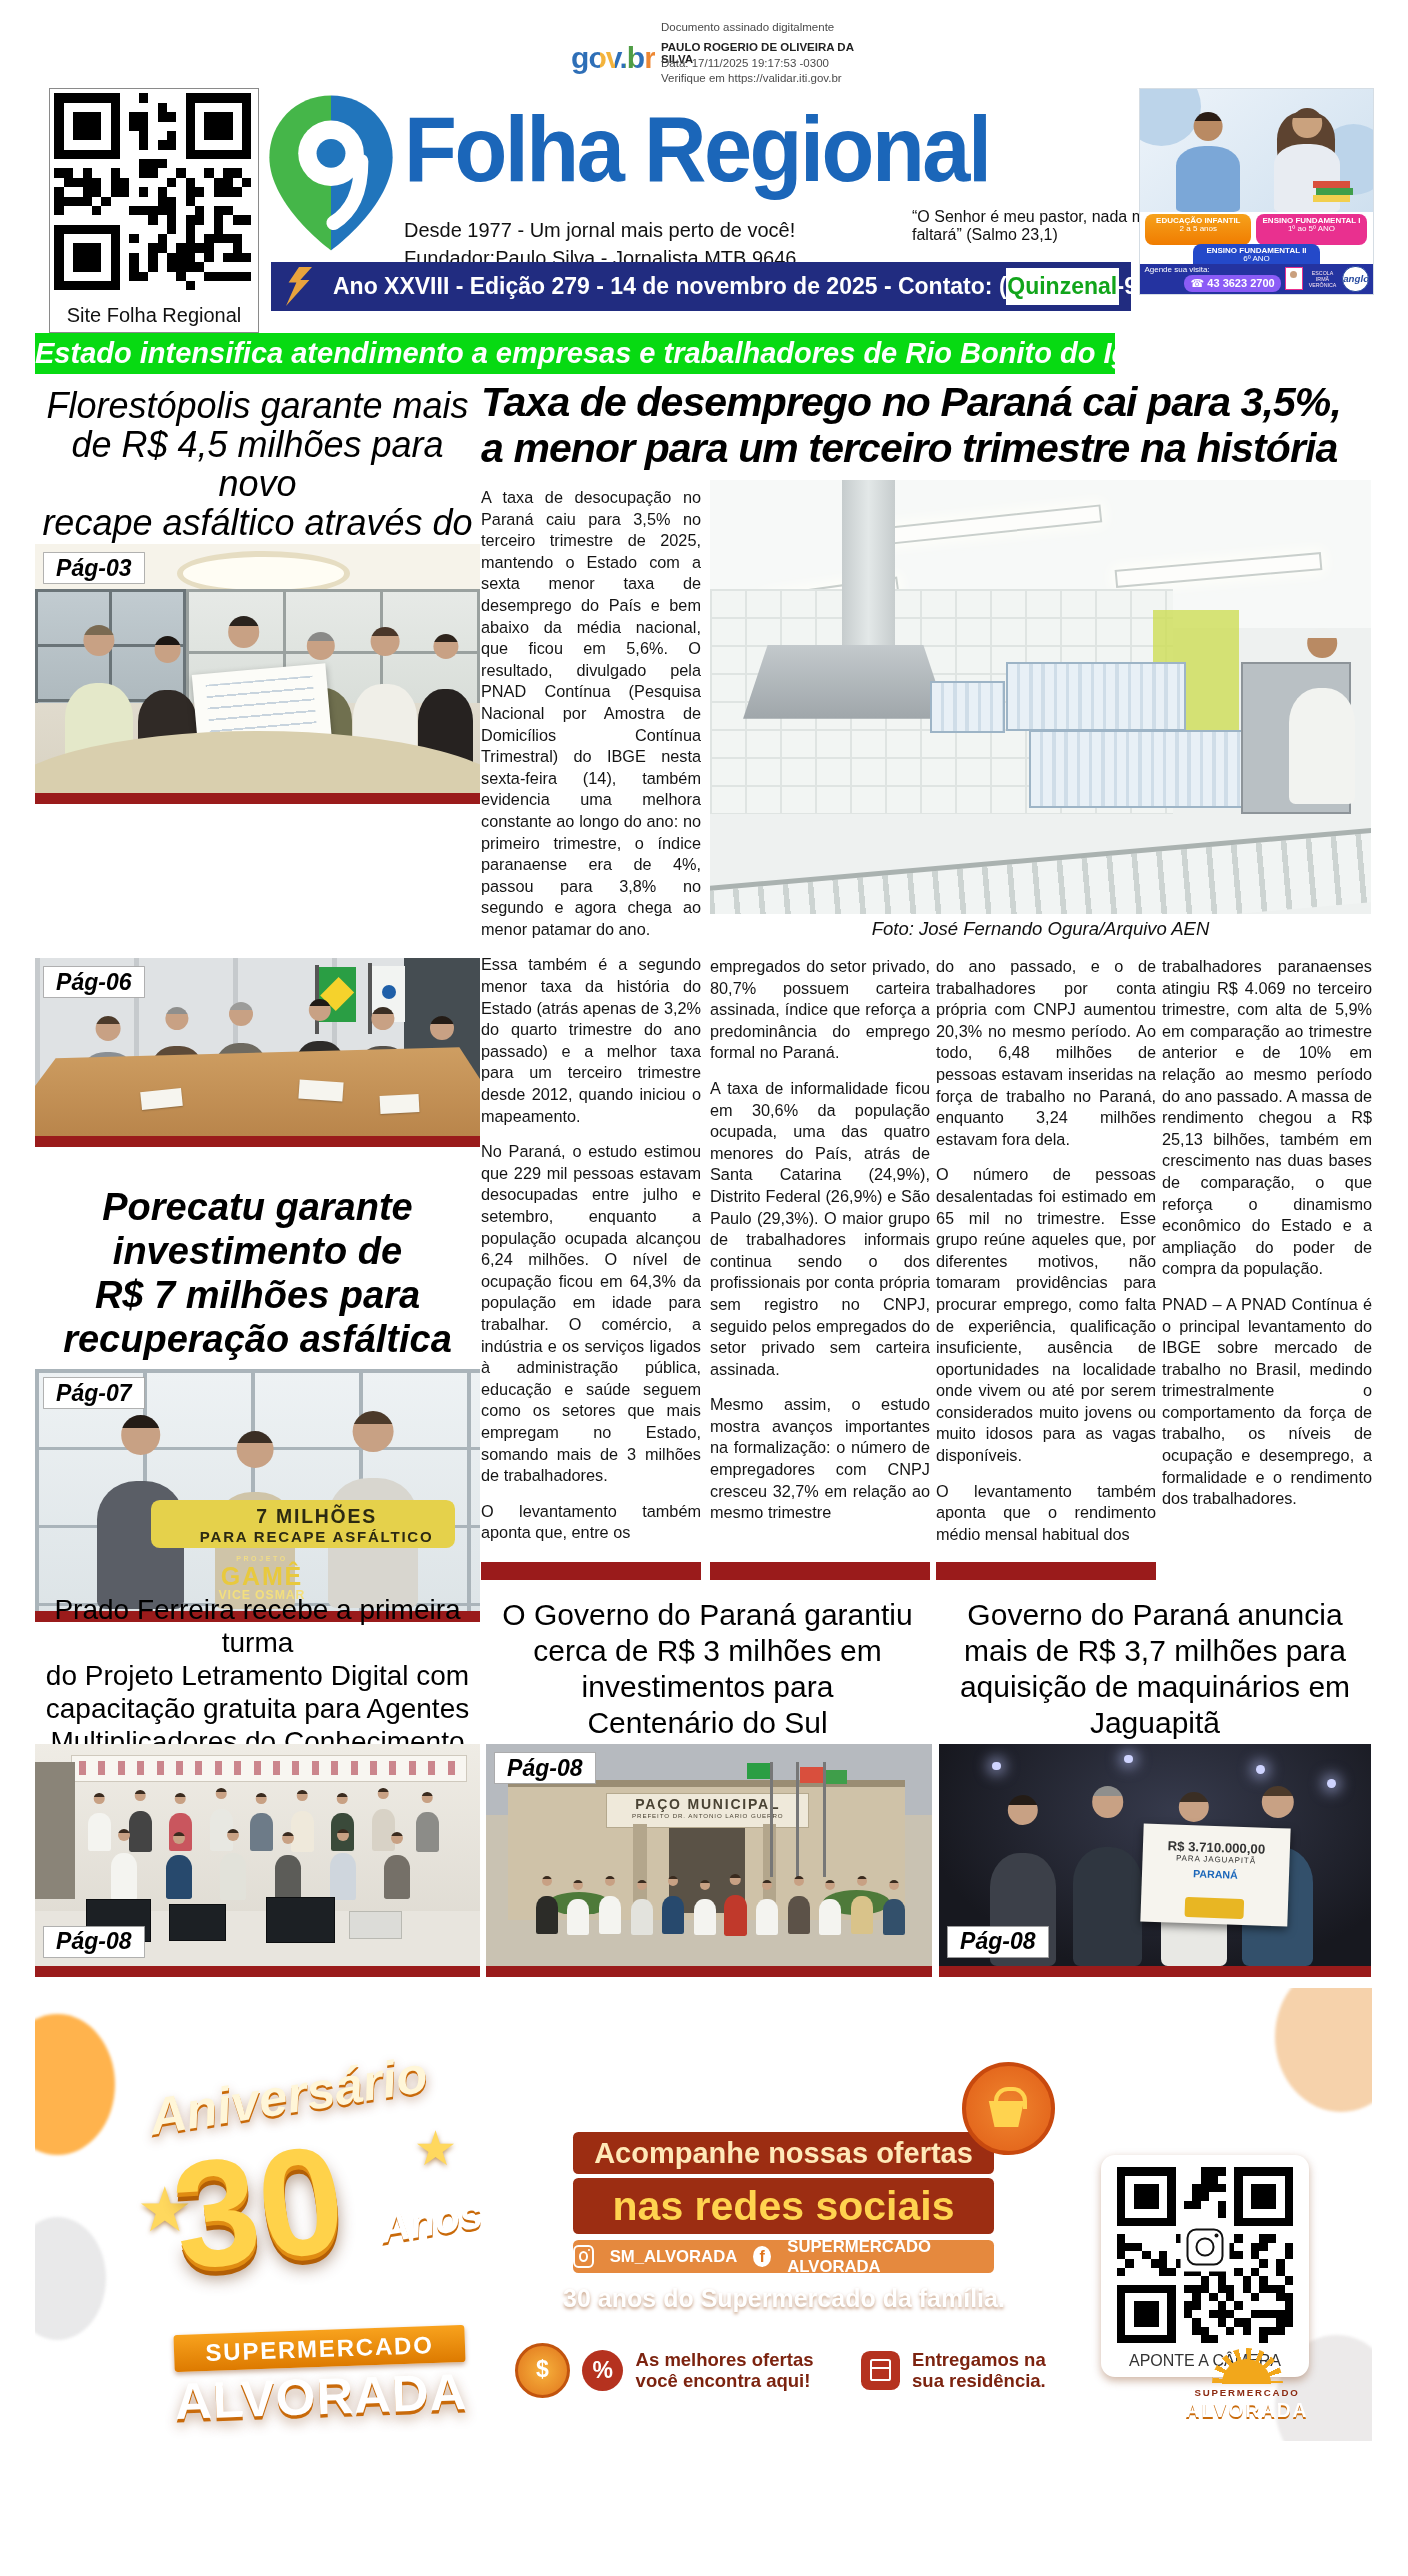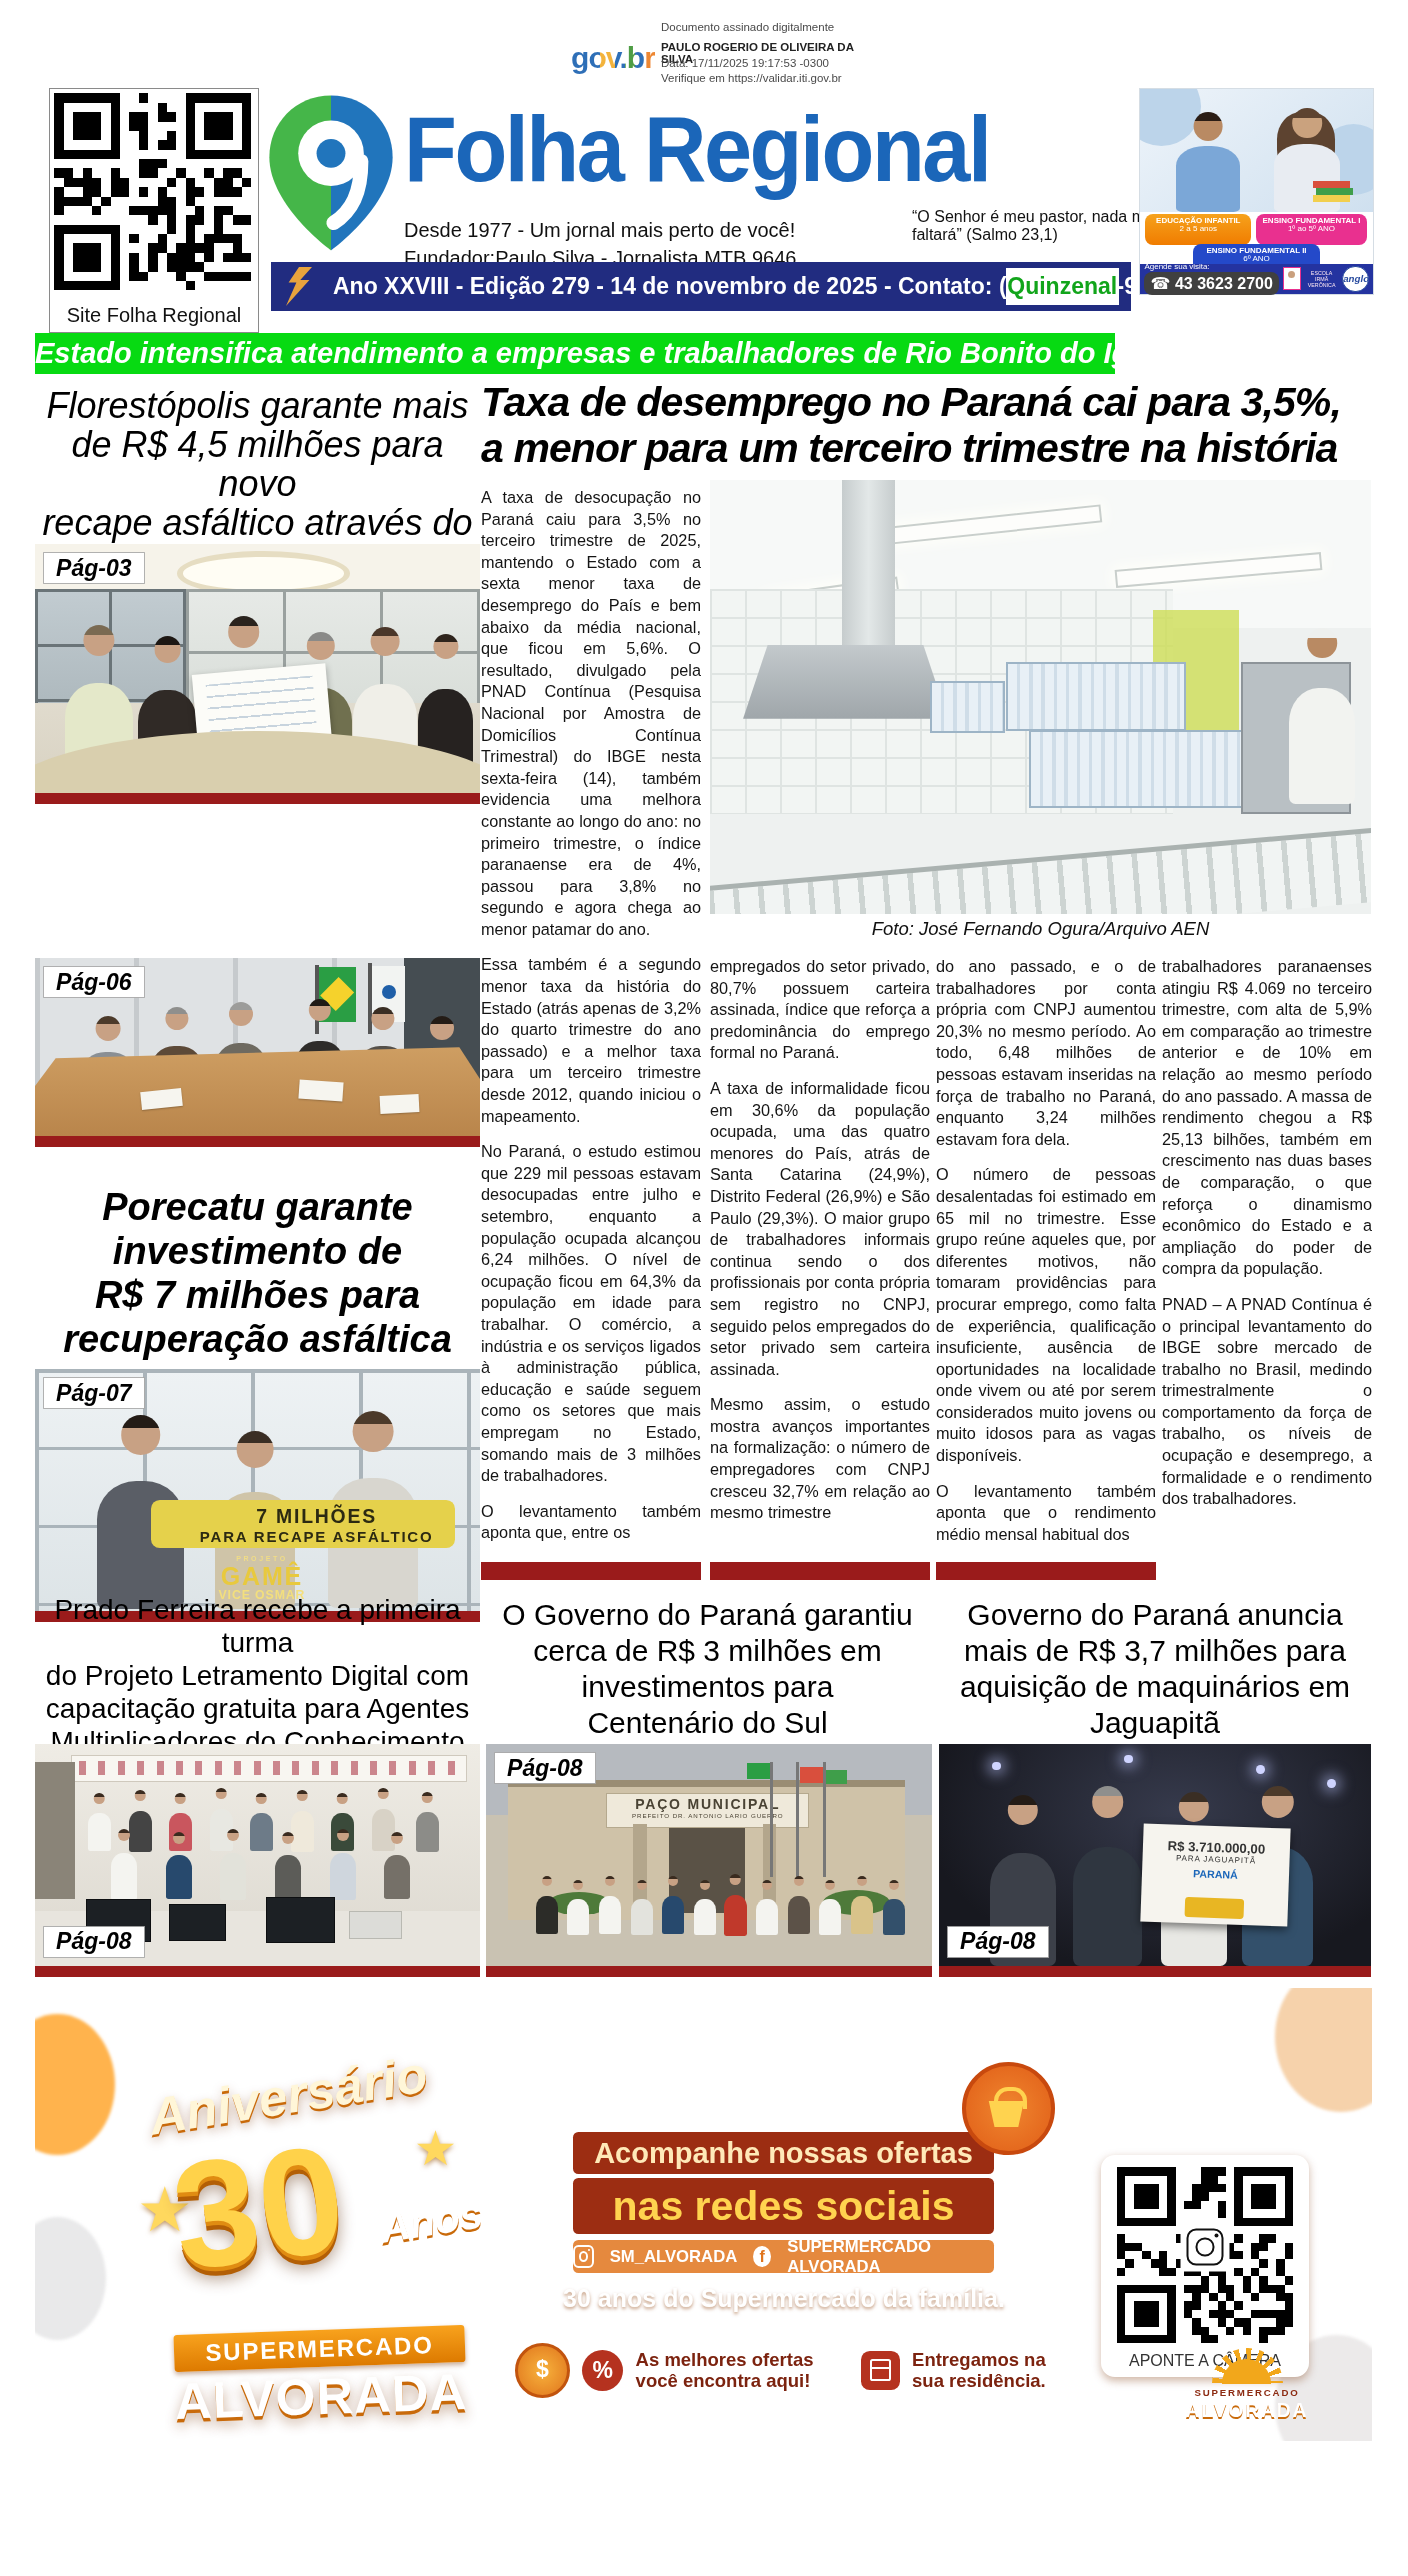--- a/index.html
+++ b/index.html
@@ -38,21 +38,21 @@
   
   .schoolad{position:absolute;left:1139px;top:88px;width:233px;height:205px;background:#fff;border:0.9px solid #d5dde4;}
   .schoolad .photo-area{position:absolute;left:0;top:0;width:100%;height:123px;overflow:hidden;
       background:linear-gradient(140deg,#eef4fa,#cfe0ef);}
   .badge{position:absolute;border-radius:8px;color:#fff;text-align:center;line-height:1.1;padding-top:2.6px;}
   .badge .t{font-size:8px;font-weight:bold;}
   .badge .s{font-size:8px;}
   .schoolbar{position:absolute;left:0;bottom:0;width:100%;height:30px;background:#2433a0;display:flex;
       align-items:center;gap:4.4px;padding:0 4.4px;box-sizing:border-box;}
   .visit{color:#fff;font-size:8px;line-height:1.1;}
-  .phonepill{background:#404040;color:#fff;font-weight:bold;font-size:16px;border-radius:8px;padding:1.8px 6.2px;white-space:nowrap;}
+  .phonepill{background:#8b5cf6;color:#fff;font-weight:bold;font-size:11px;border-radius:8px;padding:1.8px 6.2px;white-space:nowrap;margin-left:40px;}
   .portrait{width:17.6px;height:23px;background:#fff;border:1.8px solid #e9308f;box-sizing:border-box;position:relative;}
   .portrait::after{content:"";position:absolute;left:3.5px;top:2.6px;width:7px;height:7px;border-radius:50%;background:#caa07e;}
   .schoolname{color:#fde8f2;font-size:5.3px;line-height:1.15;text-align:center;}
   .anglo{width:26.4px;height:26.4px;border-radius:50%;background:#fff;border:1.8px solid #274a9e;box-sizing:border-box;
       color:#274a9e;font-weight:bold;font-style:italic;font-size:9.7px;text-align:center;line-height:23px;}
 
   
   .greenbanner{position:absolute;left:35px;top:333px;width:1080px;height:41px;background:#07da12;
       color:#fff;font-weight:bold;font-style:italic;font-size:29px;text-align:center;line-height:41px;white-space:nowrap;overflow:hidden;}
   .headline{position:absolute;text-align:center;white-space:pre-line;color:#000;}

